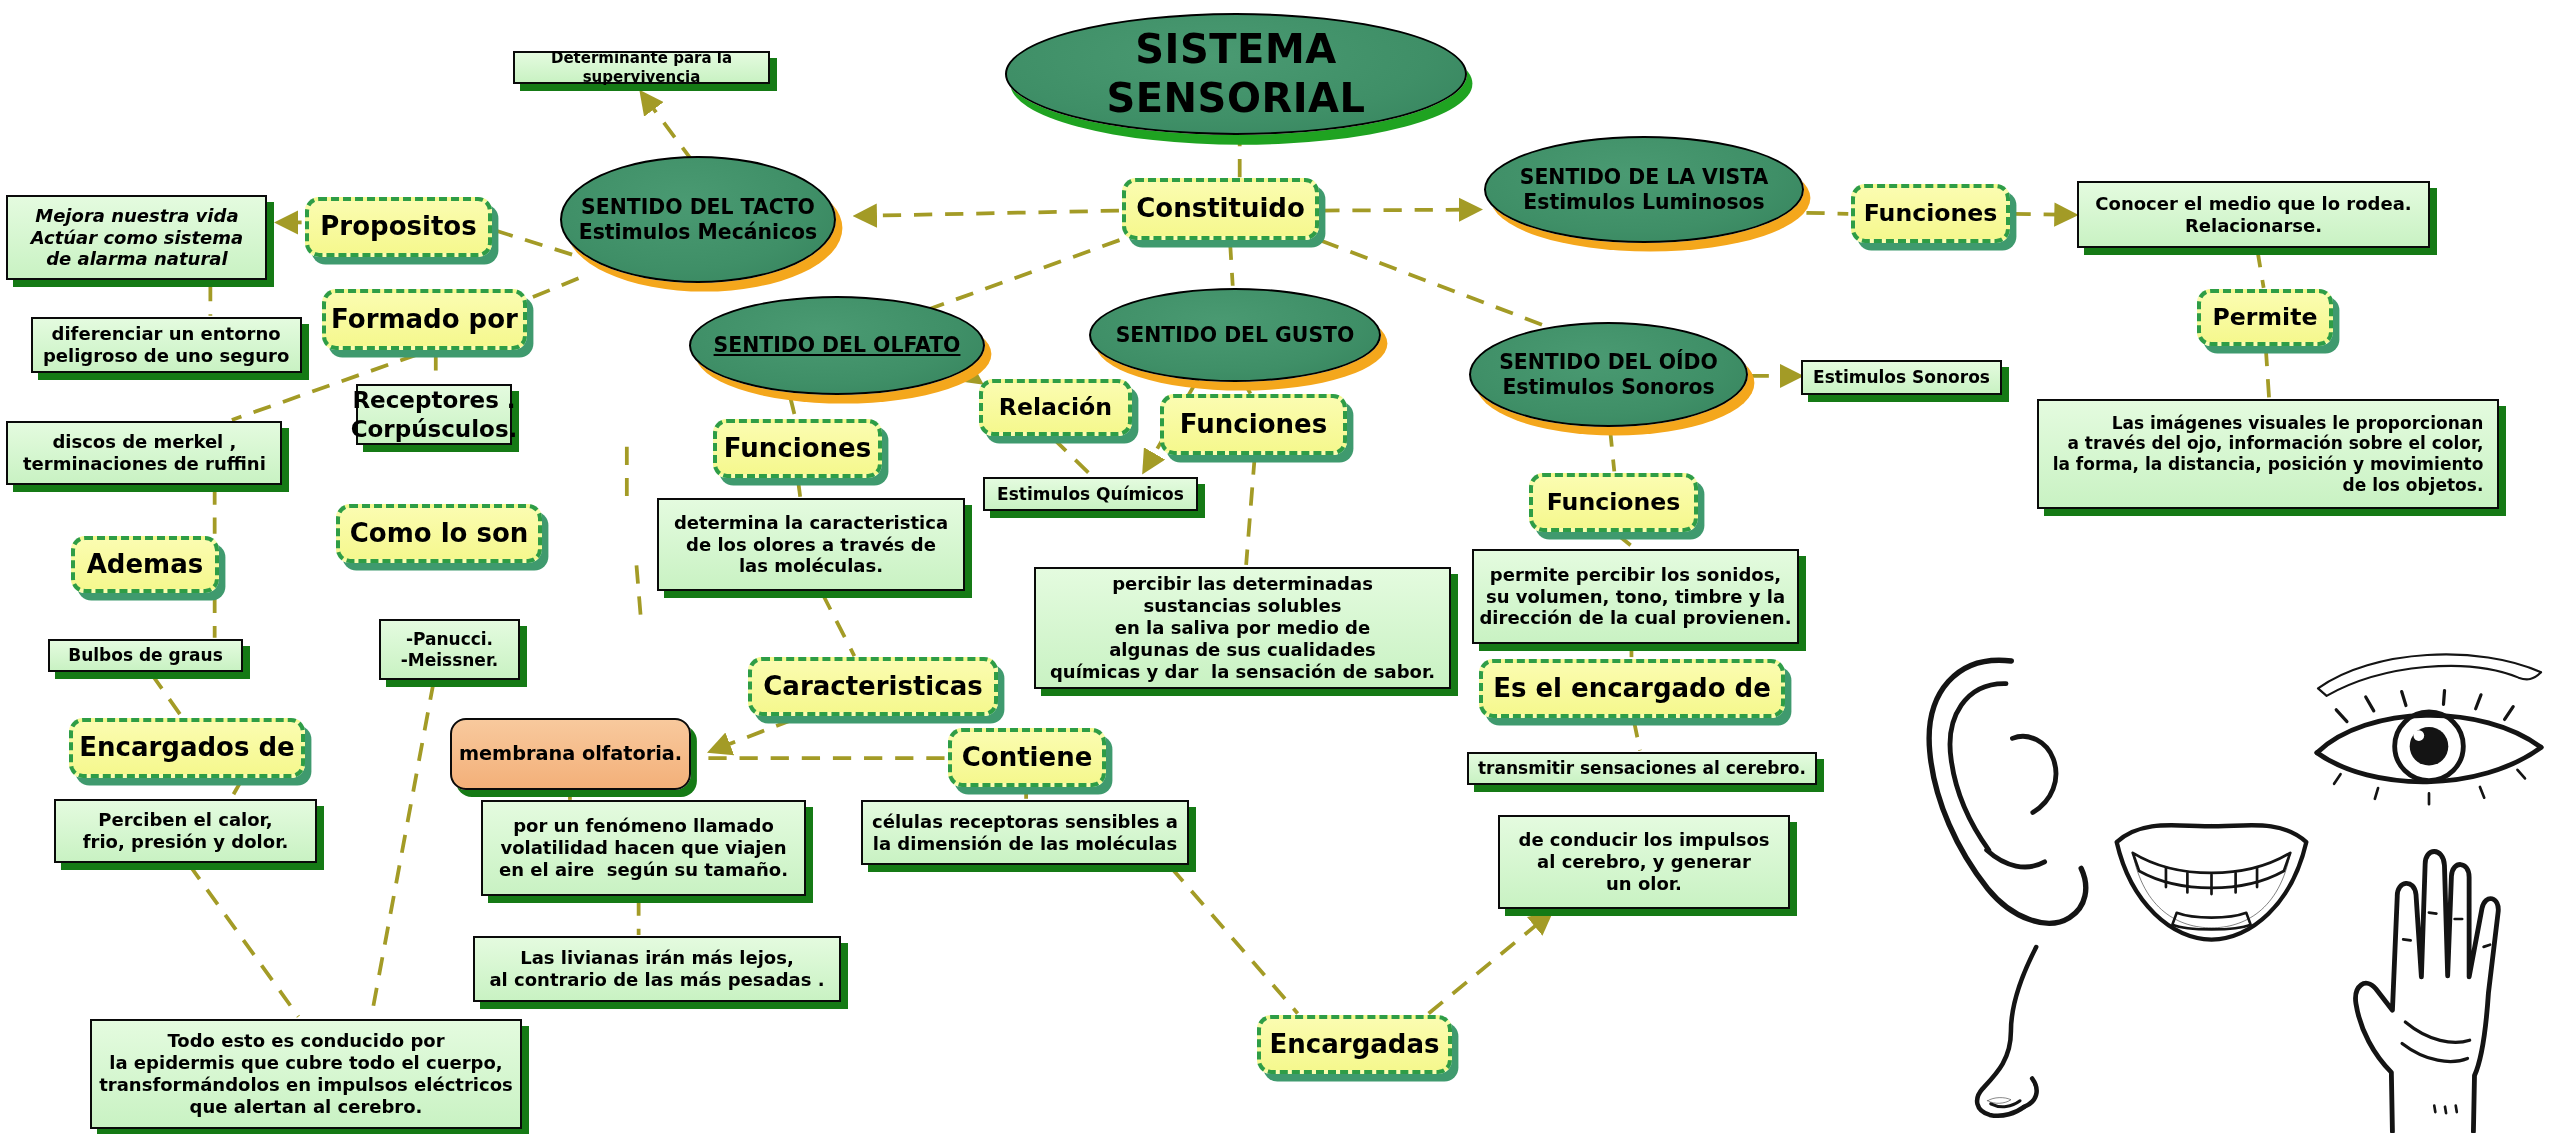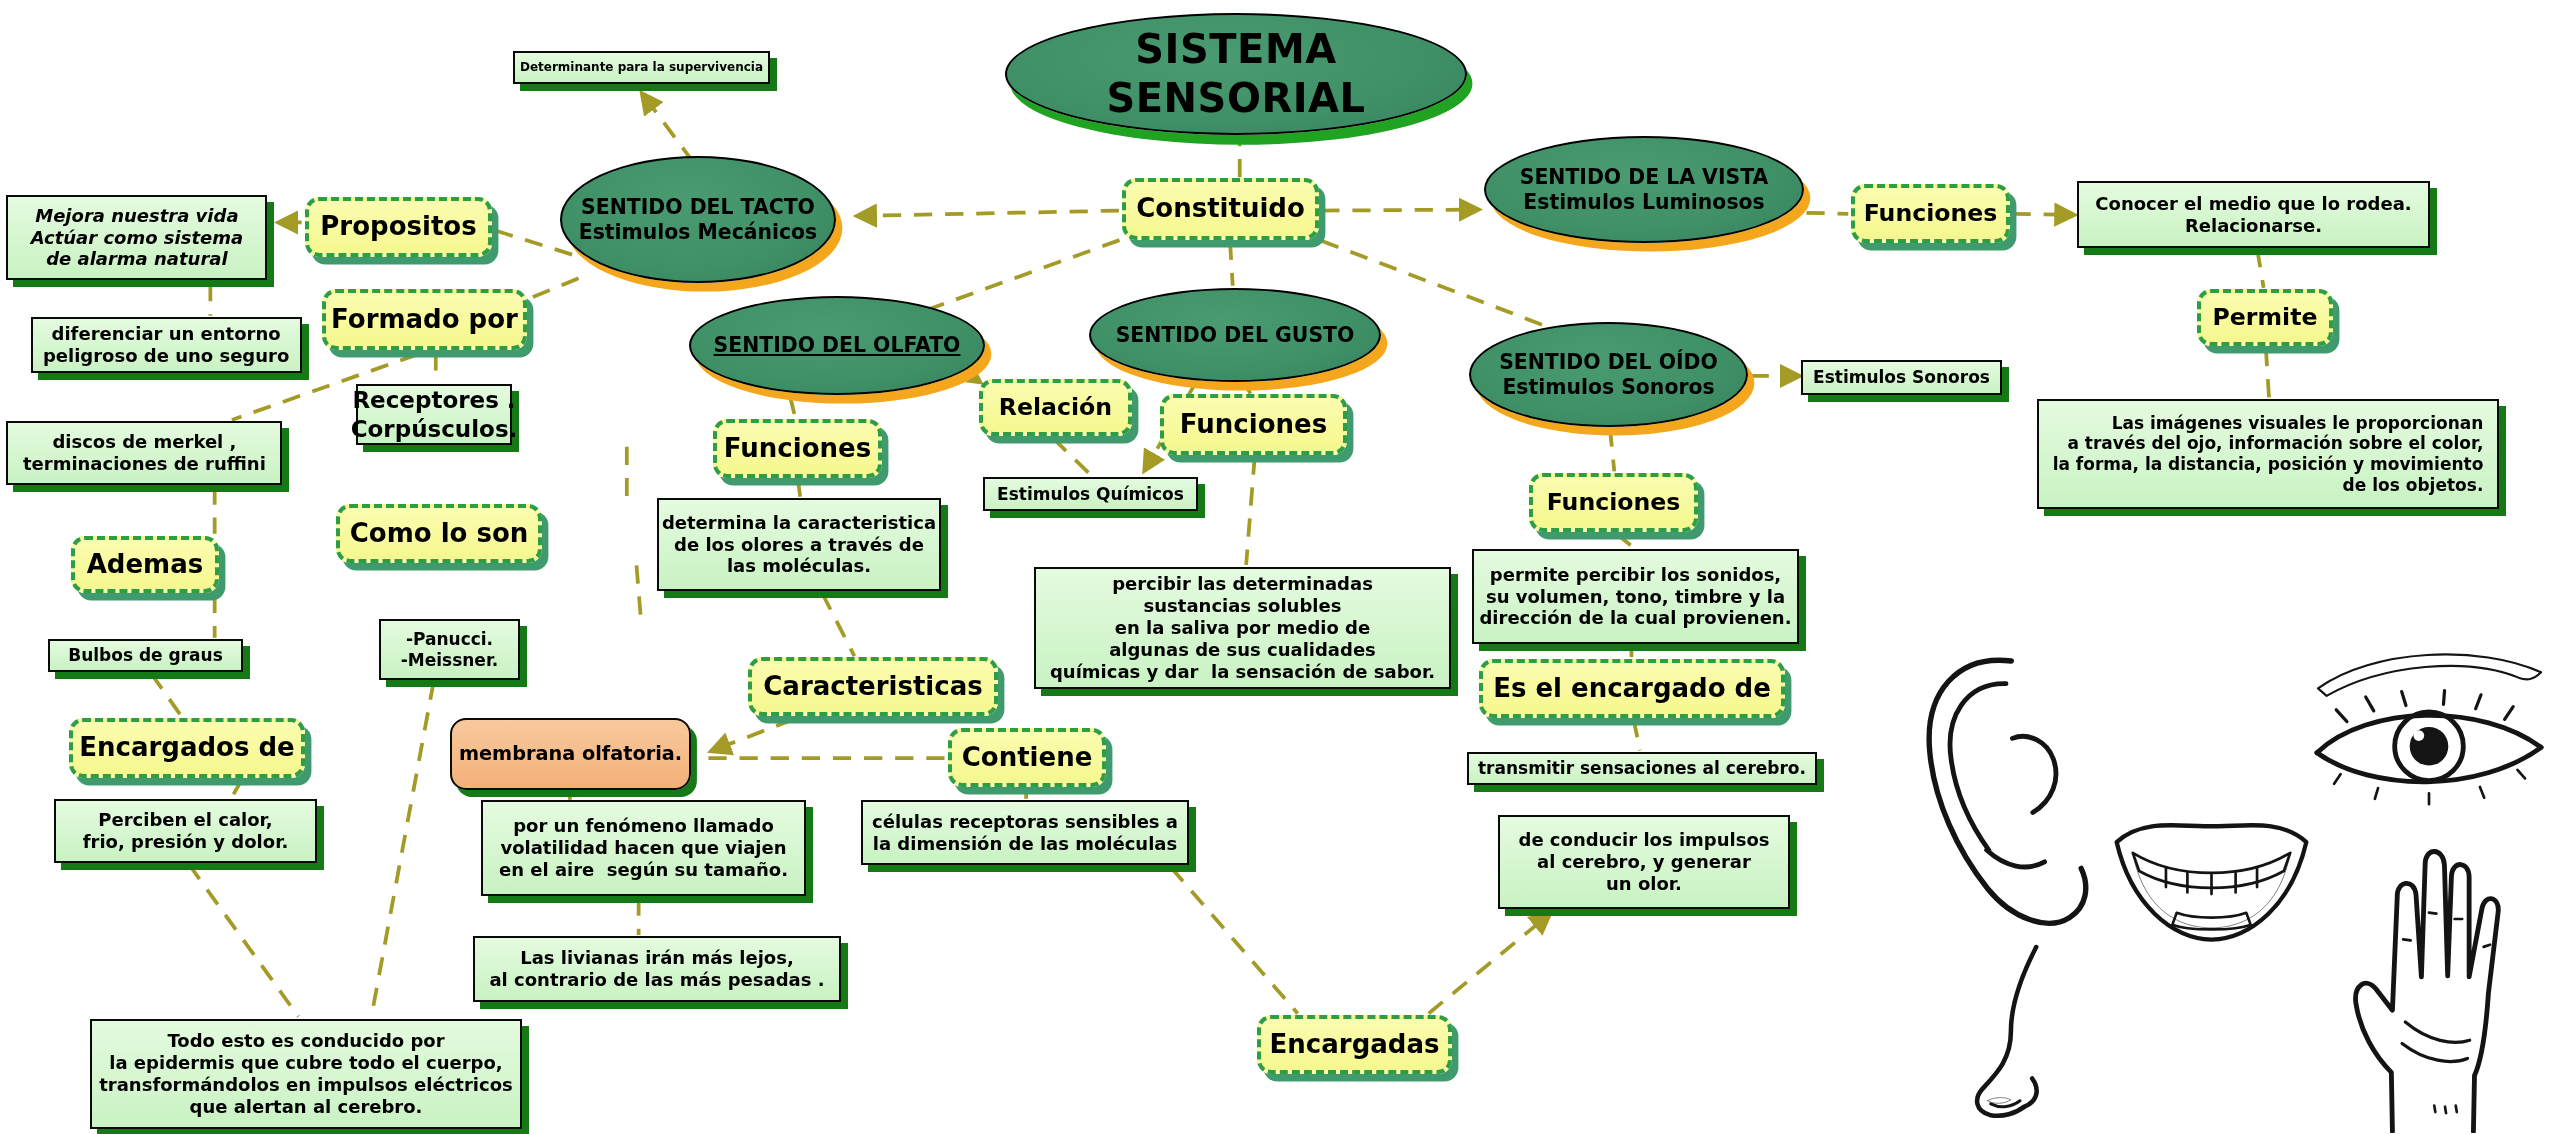--- a/index.html
+++ b/index.html
@@ -116,40 +116,40 @@
   <div class="node ybox" style="left:979px;top:379px;width:153px;height:57px;font-size:23.6px;">Relación</div>
   <div class="node ybox" style="left:1160px;top:394px;width:187px;height:61px;">Funciones</div>
   <div class="node ybox" style="left:748px;top:657px;width:250px;height:59px;">Caracteristicas</div>
   <div class="node ybox" style="left:948px;top:728px;width:158px;height:59px;">Contiene</div>
   <div class="node ybox" style="left:2197px;top:289px;width:136px;height:57px;font-size:23.6px;">Permite</div>
   <div class="node ybox" style="left:1851px;top:184px;width:159px;height:59px;font-size:23.6px;">Funciones</div>
   <div class="node ybox" style="left:1529px;top:473px;width:169px;height:59px;font-size:23.6px;">Funciones</div>
   <div class="node ybox" style="left:1479px;top:659px;width:306px;height:59px;">Es el encargado de</div>
   <div class="node ybox" style="left:1257px;top:1015px;width:195px;height:59px;">Encargadas</div>
 
-  <div class="node gbox" style="left:513px;top:51px;width:257px;height:33px;font-size:12px;">Determinante para la supervivencia</div>
+  <div class="node gbox" style="left:513px;top:51px;width:257px;height:33px;font-size:15px;">Determinante para la supervivencia</div>
   <div class="node gbox" style="left:6.4px;top:195px;width:261px;height:85px;font-style:italic;">Mejora nuestra vida
 Actúar como sistema
 de alarma natural</div>
   <div class="node gbox" style="left:1.6px;top:317px;width:271px;height:56px;margin-left:29px;">diferenciar un entorno
 peligroso de uno seguro</div>
   <div class="node gbox" style="left:356px;top:384px;width:156px;height:61px;font-size:23px;">Receptores .
 Corpúsculos.</div>
   <div class="node gbox" style="left:6.4px;top:421px;width:276px;height:64px;">discos de merkel ,
 terminaciones de ruffini</div>
   <div class="node gbox" style="left:48px;top:639px;width:195px;height:33px;font-size:17px;">Bulbos de graus</div>
   <div class="node gbox" style="left:379px;top:619px;width:141px;height:61px;font-size:17px;">-Panucci.
 -Meissner.</div>
   <div class="node gbox" style="left:54px;top:799px;width:263px;height:64px;">Perciben el calor,
 frio, presión y dolor.</div>
   <div class="node gbox" style="left:90px;top:1019px;width:432px;height:110px;">Todo esto es conducido por
 la epidermis que cubre todo el cuerpo,
 transformándolos en impulsos eléctricos
 que alertan al cerebro.</div>
-  <div class="node gbox" style="left:657px;top:498px;width:284px;height:93px;">determina la caracteristica
+  <div class="node gbox" style="left:657px;top:498px;width:308px;height:93px;">determina la caracteristica
 de los olores a través de
 las moléculas.</div>
   <div class="node gbox" style="left:983px;top:477px;width:215px;height:34px;font-size:17px;">Estimulos Químicos</div>
   <div class="node gbox" style="left:1034px;top:567px;width:417px;height:122px;">percibir las determinadas
 sustancias solubles
 en la saliva por medio de
 algunas de sus cualidades
 químicas y dar  la sensación de sabor.</div>
   <div class="node gbox" style="left:481px;top:800px;width:325px;height:96px;">por un fenómeno llamado
 volatilidad hacen que viajen

